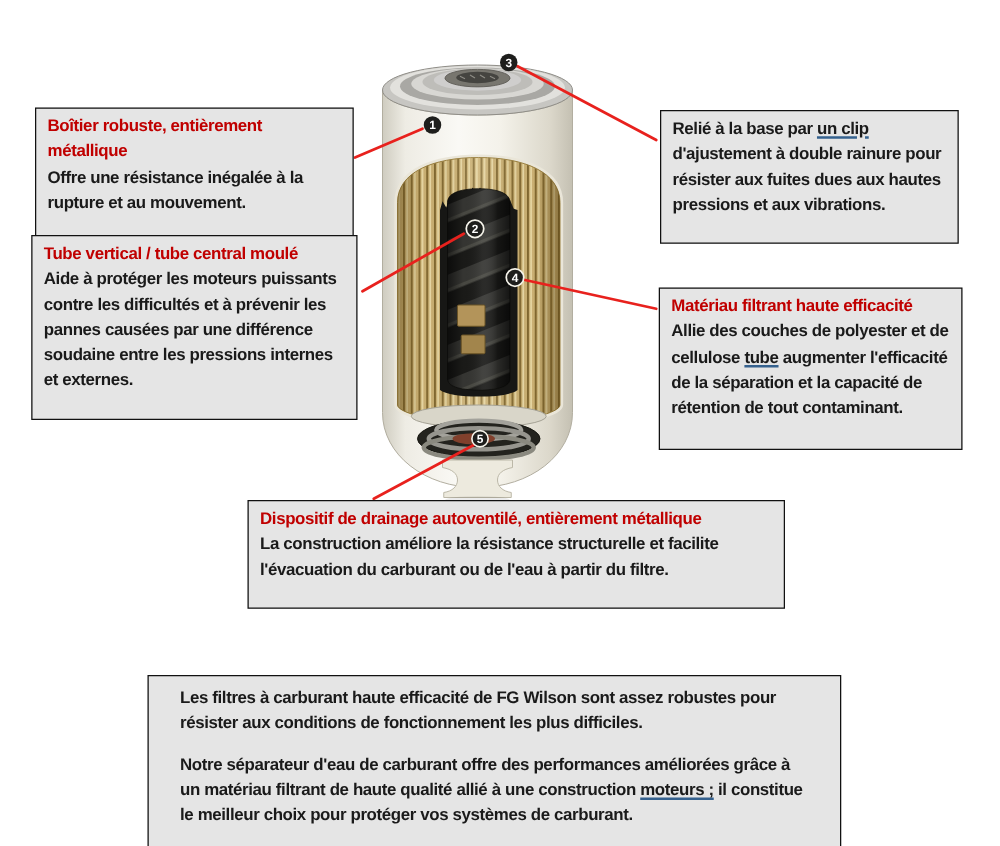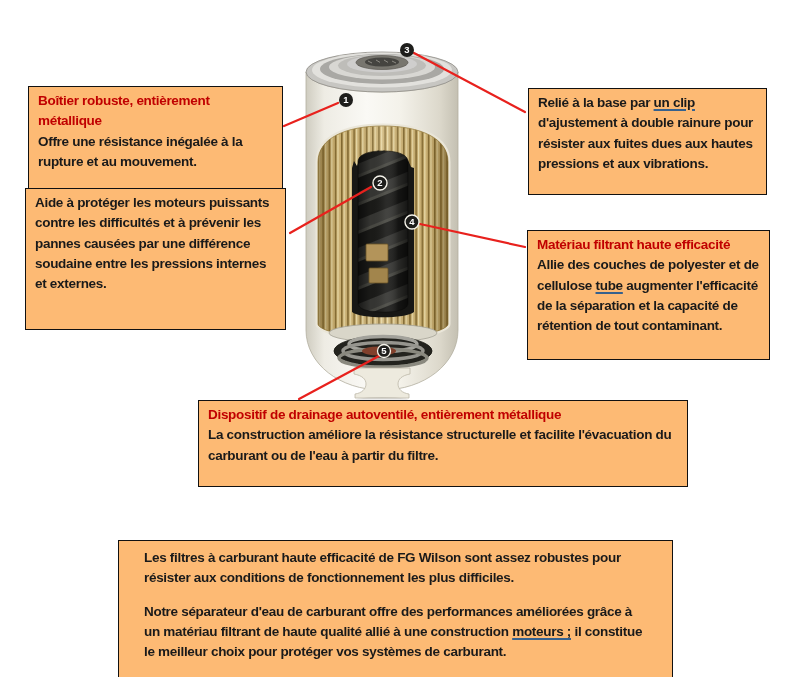--- a/index.html
+++ b/index.html
@@ -2,38 +2,38 @@
 <html><head>
 <meta charset="utf-8">
 <style>
   html,body{margin:0;padding:0;background:#fff;}
   .page{
     position:relative;width:800px;height:677px;background:#ffffff;
     font-family:"Liberation Sans",sans-serif;overflow:hidden;
   }
   .art{position:absolute;left:0;top:0;width:800px;height:677px;z-index:0;}
   .callout{
-    position:absolute;box-sizing:border-box;background:#fdba74;
+    position:absolute;box-sizing:border-box;background:#e5e5e5;
     border:1.5px solid #111;padding:4px 9px 20px;z-index:2;
     font-size:13.5px;line-height:1.5;letter-spacing:-0.3px;color:#1a1a1a;
   }
   .callout .title{color:#c00000;font-weight:700;}
   .callout .body{font-weight:700;}
   .callout.regular-body .body{font-weight:700;}
   .u{
     text-decoration:underline;
     text-decoration-color:#35618e;
     text-decoration-thickness:1.5px;
     text-underline-offset:2px;
   }
   .box-housing{left:28px;top:86px;width:255px;min-height:92px;}
   .box-tube{left:25px;top:188px;width:261px;min-height:142px;}
   .box-base{left:528px;top:88px;width:239px;min-height:104px;}
   .box-media{left:527px;top:230px;width:243px;min-height:130px;}
-  .box-drain{left:198px;top:400px;width:490px;min-height:76px;}
+  .box-drain{left:198px;top:400px;width:430px;min-height:76px;}
   .box-summary{
     left:118px;top:540px;width:555px;min-height:118px;
   }
   .box-summary p{margin:3px 16px 13px;font-weight:700;}
   .box-summary p:last-child{margin-bottom:3px;}
   svg text.badge-num{
     font-family:"Liberation Sans",sans-serif;font-size:9.5px;font-weight:700;fill:#ffffff;
   }
 </style>
 </head>
@@ -152,20 +152,21 @@
       <text class="badge-num" text-anchor="middle" y="3.3">5</text>
     </g>
   </svg>
 
   <div class="callout box-housing regular-body">
     <div class="title">Boîtier robuste, entièrement métallique</div>
     <div class="body">Offre une résistance inégalée à la rupture et au mouvement.</div>
   </div>
 
   <div class="callout box-tube">
+    <div class="title">Tube vertical / tube central moulé</div>
     <div class="body">Aide à protéger les moteurs puissants contre les difficultés et à prévenir les pannes causées par une différence soudaine entre les pressions internes et externes.</div>
   </div>
 
   <div class="callout box-base">
     <div class="body"><span>Relié à la base par </span><span class="u">un clip</span><span> d'ajustement à double rainure pour résister aux fuites dues aux hautes pressions et aux vibrations.</span></div>
   </div>
 
   <div class="callout box-media">
     <div class="title">Matériau filtrant haute efficacité</div>
     <div class="body"><span>Allie des couches de polyester et de cellulose </span><span class="u">tube</span><span> augmenter l'efficacité de la séparation et la capacité de rétention de tout contaminant.</span></div>

